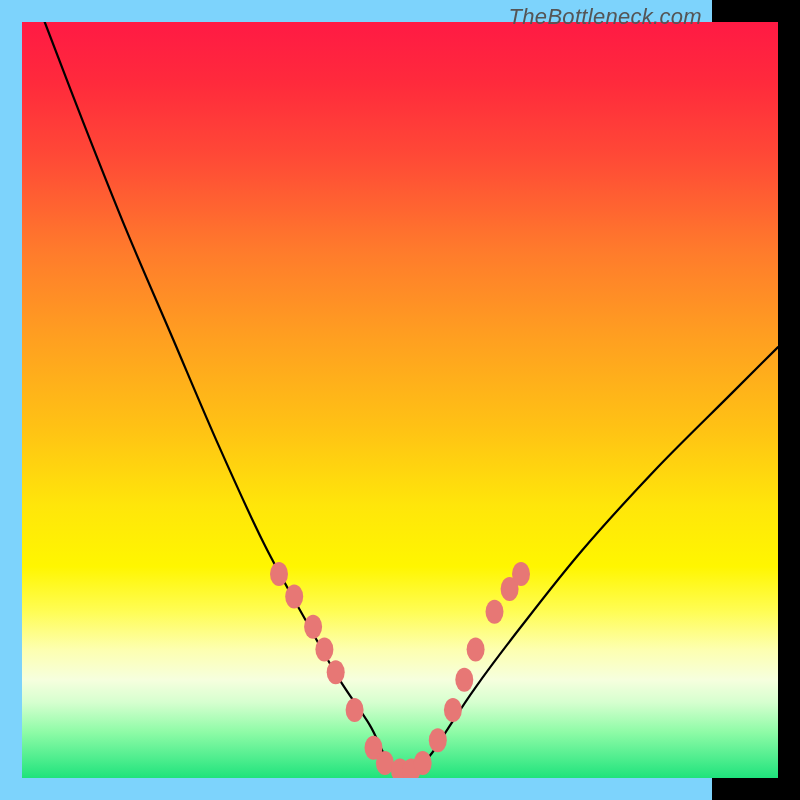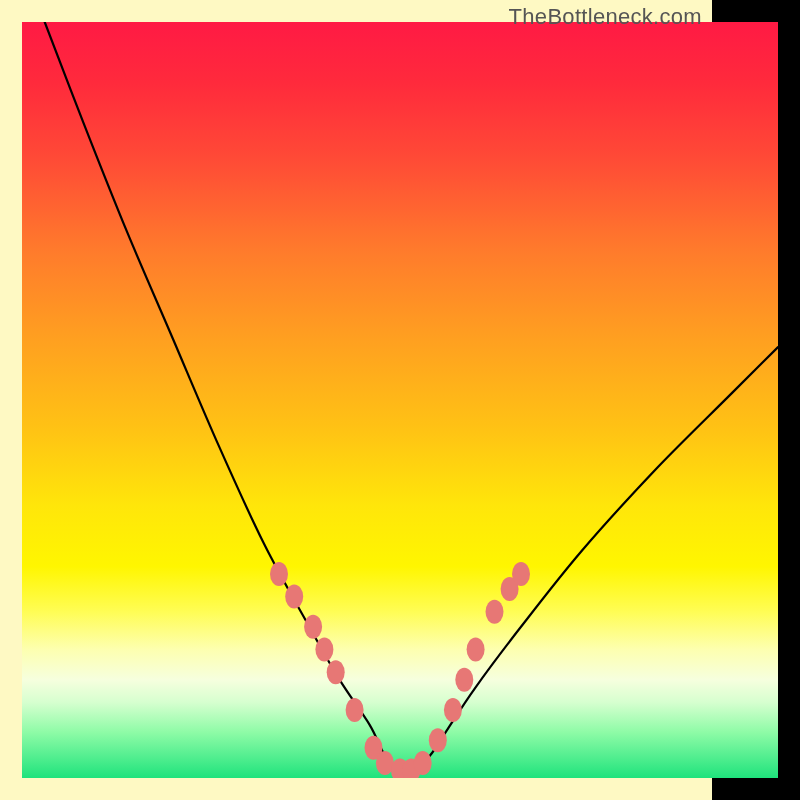--- a/index.html
+++ b/index.html
@@ -8,21 +8,22 @@
     width: 800px;
     height: 800px;
     background: #000;
     overflow: hidden;
     font-family: Arial, Helvetica, sans-serif;
   }
   .frame {
     position: relative;
     width: 712px;
     height: 800px;
-    background: #fef9c3;
+    background: #7dd3fc;
+    font-style: italic;
   }
   .plot-area {
     position: absolute;
     left: 22px;
     top: 22px;
     width: 756px;
     height: 756px;
     background: linear-gradient(to bottom,
       #ff1a44 0%,
       #ff2a3c 8%,

